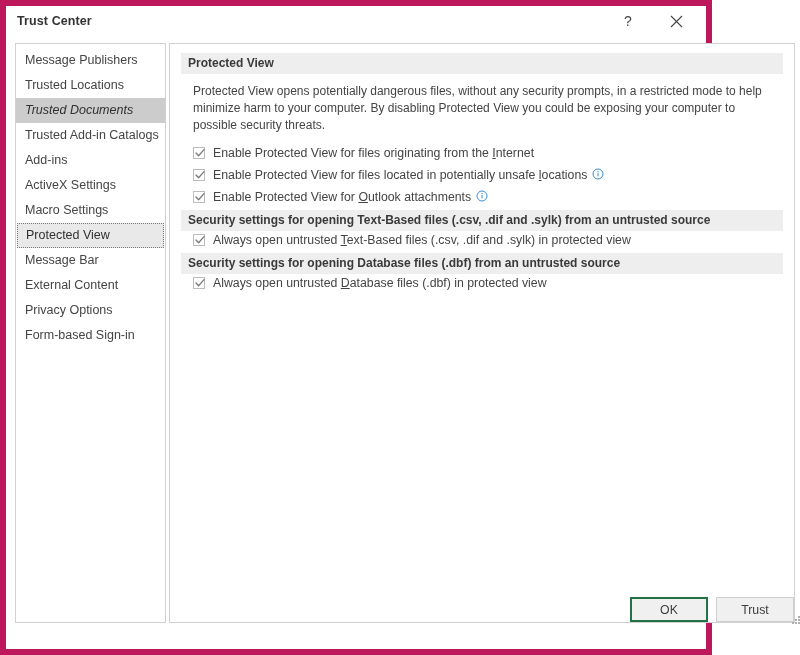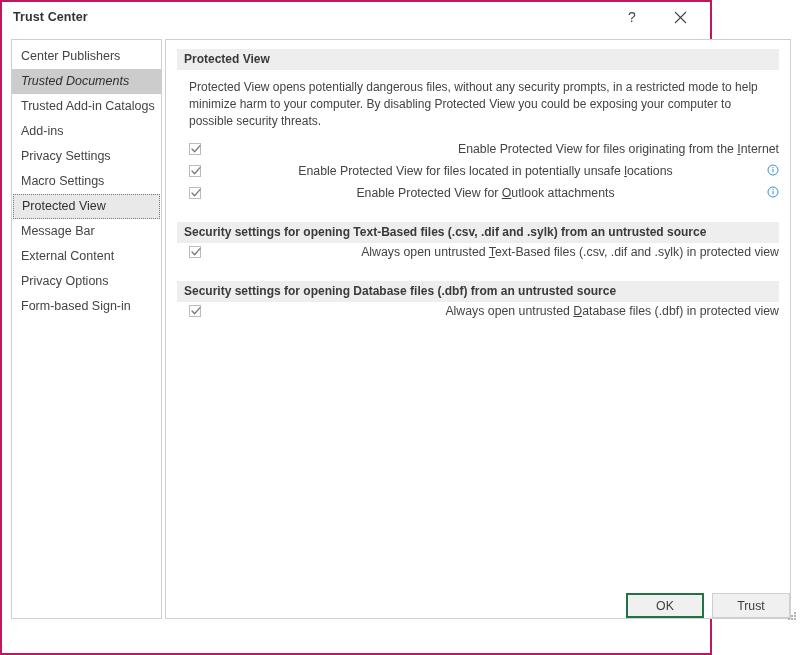--- a/index.html
+++ b/index.html
@@ -13,21 +13,21 @@
     font-family: "Liberation Sans", sans-serif;
     font-size: 12px;
     color: #444444;
     overflow: hidden;
   }
   #dialog {
     position: relative;
     width: 712px;
     height: 655px;
     box-sizing: border-box;
-    border: 2px solid #be185d;
+    border: 6px solid #be185d;
     background: #ffffff;
   }
 
   
   #titlebar {
     position: relative;
     height: 32px;
     background: #ffffff;
   }
   #title-text {
@@ -116,34 +116,33 @@
   .section-header {
     background: #eeeeee;
     height: 21px;
     line-height: 21px;
     padding-left: 7px;
     font-size: 12px;
     font-weight: bold;
     color: #3a3a3a;
     white-space: nowrap;
   }
-  .section-header.spaced { margin-top: 16px; }
+  .section-header.spaced { margin-top: 0; }
   .description {
     margin: 9px 8px 10px 12px;
     font-size: 12px;
     line-height: 17px;
     color: #444444;
   }
   .check-row {
     display: flex;
     align-items: flex-start;
     margin: 0 0 0 12px;
     height: 22px;
     white-space: nowrap;
-    justify-content: space-between;
   }
   .check-row.first { margin-top: 6px; }
   .check-row.group-first { margin-top: 0; }
   .cbox {
     width: 12px;
     height: 12px;
     box-sizing: border-box;
     border: 1px solid #bcbcbc;
     background: #ffffff;
     margin-top: 3px;
@@ -217,25 +216,26 @@
     <div class="titlebar-btn" id="close-btn">
       <svg width="13" height="13" viewBox="0 0 13 13" aria-hidden="true">
         <path d="M1,1 L12,12 M12,1 L1,12" stroke="#444444" stroke-width="1.1" fill="none"></path>
       </svg>
     </div>
   </div>
 
   <div id="content">
 
     <div id="sidebar">
-        <div class="nav-item"><span>Center Publishers</span></div>
+        <div class="nav-item"><span>Message Publishers</span></div>
+        <div class="nav-item"><span>Trusted Locations</span></div>
         <div class="nav-item selected"><span>Trusted Documents</span></div>
         <div class="nav-item"><span>Trusted Add-in Catalogs</span></div>
         <div class="nav-item"><span>Add-ins</span></div>
-        <div class="nav-item"><span>Privacy Settings</span></div>
+        <div class="nav-item"><span>ActiveX Settings</span></div>
         <div class="nav-item"><span>Macro Settings</span></div>
         <div class="nav-item focused"><span>Protected View</span></div>
         <div class="nav-item"><span>Message Bar</span></div>
         <div class="nav-item"><span>External Content</span></div>
         <div class="nav-item"><span>Privacy Options</span></div>
         <div class="nav-item"><span>Form-based Sign-in</span></div>
       </div>
 
     <div id="pane">
         <div class="section-header">Protected View</div>

